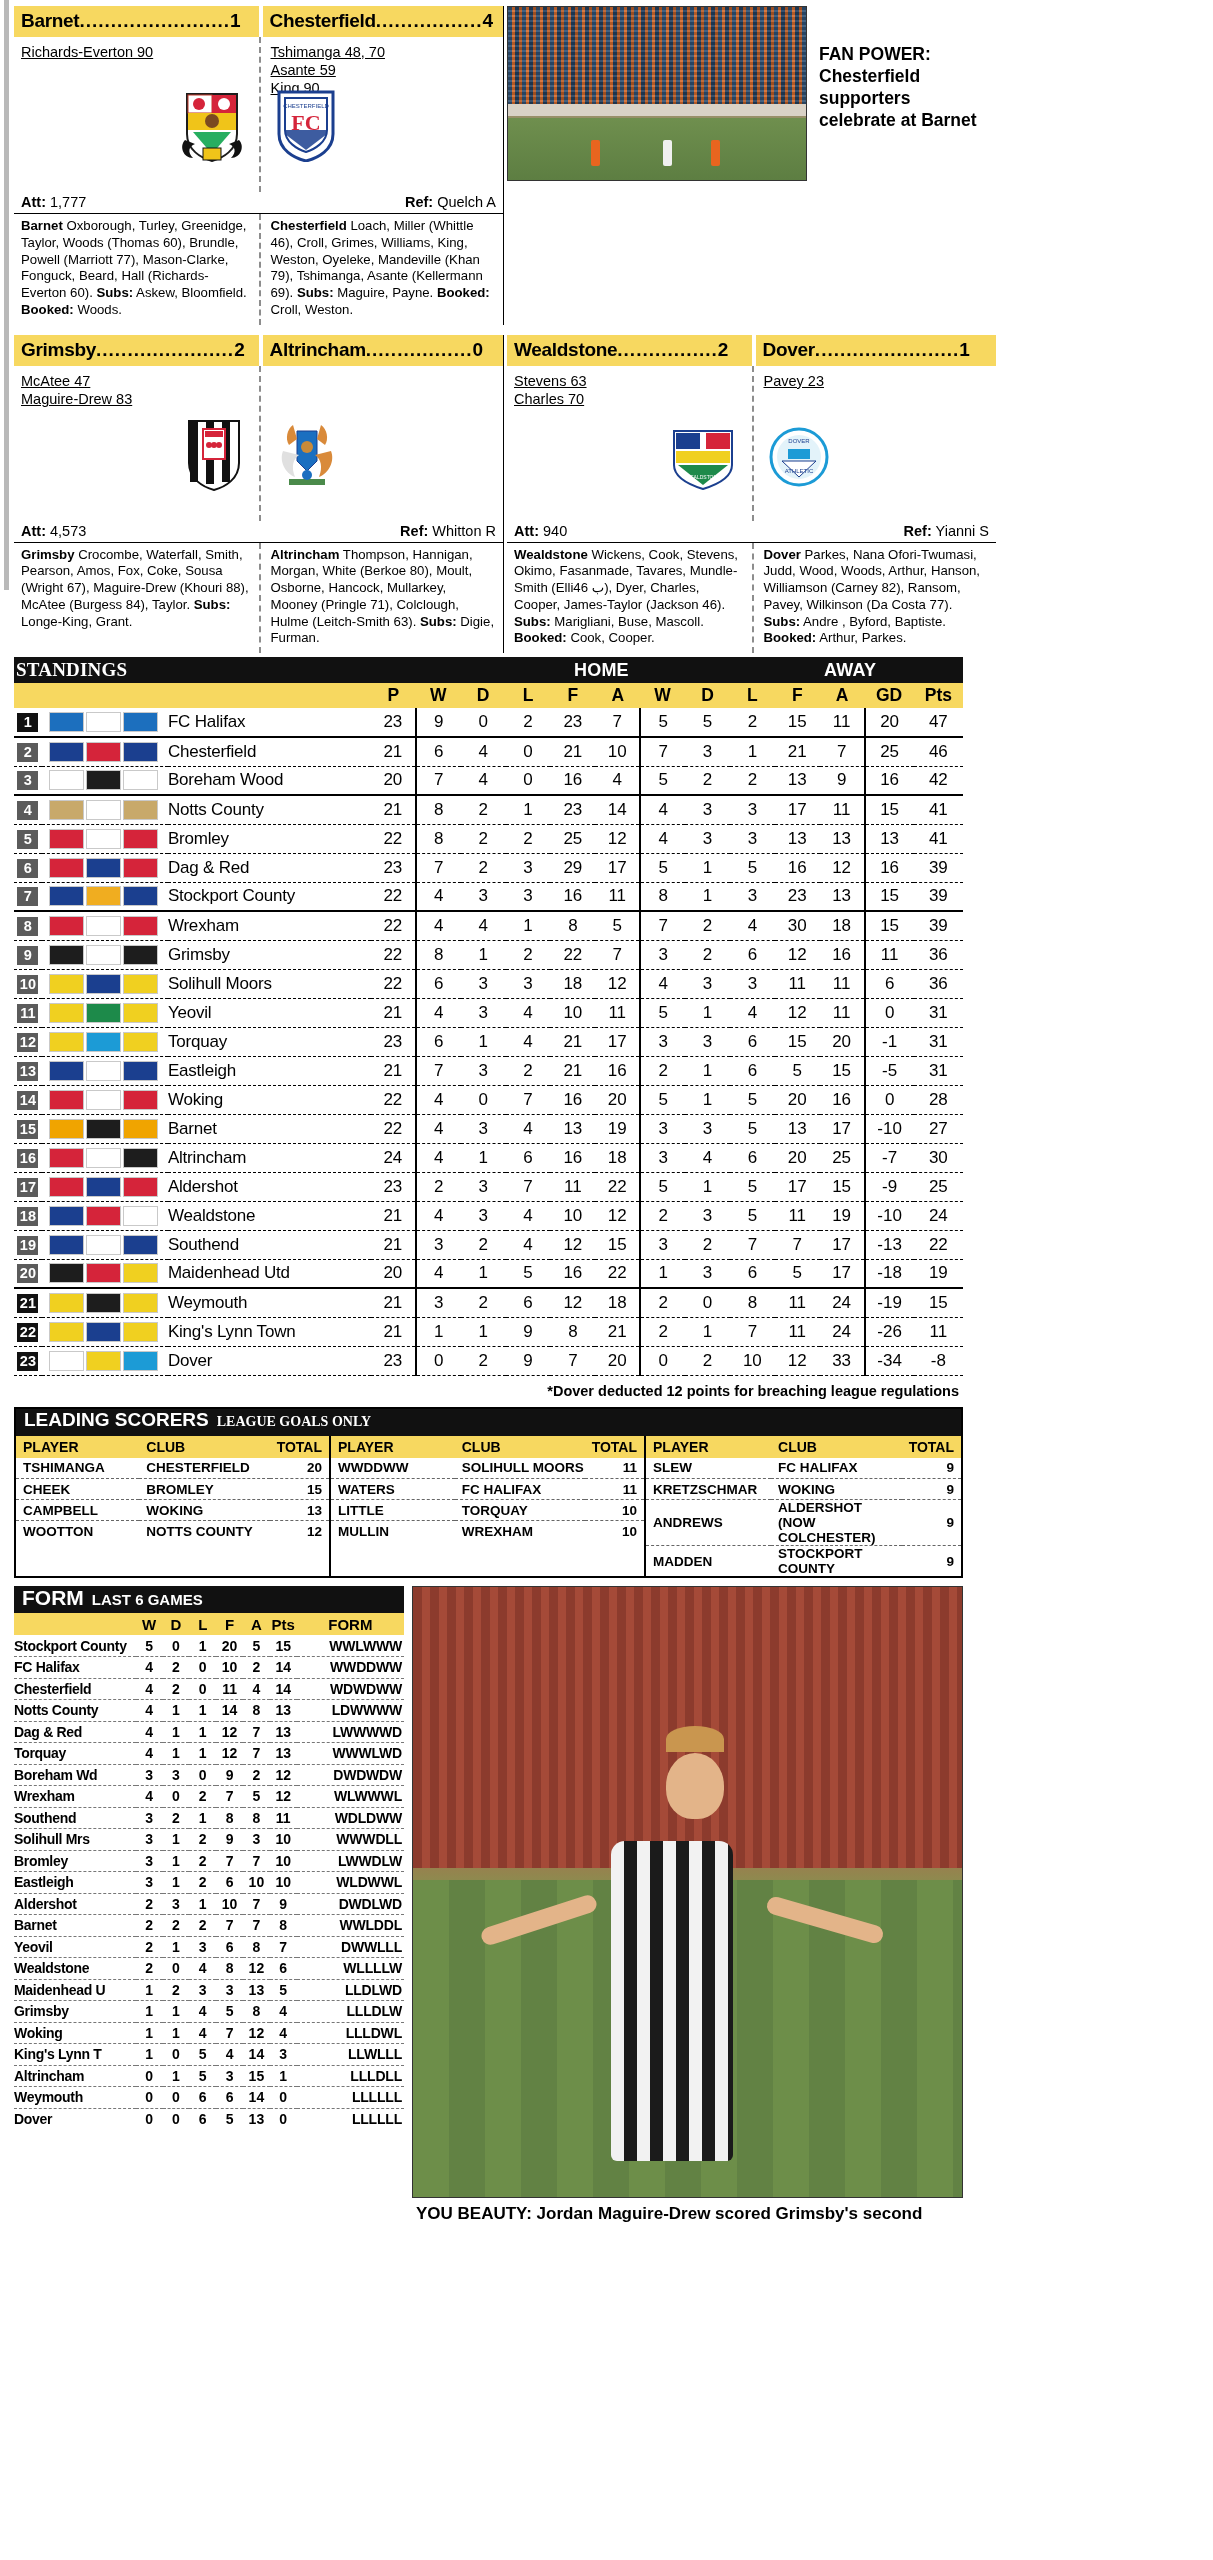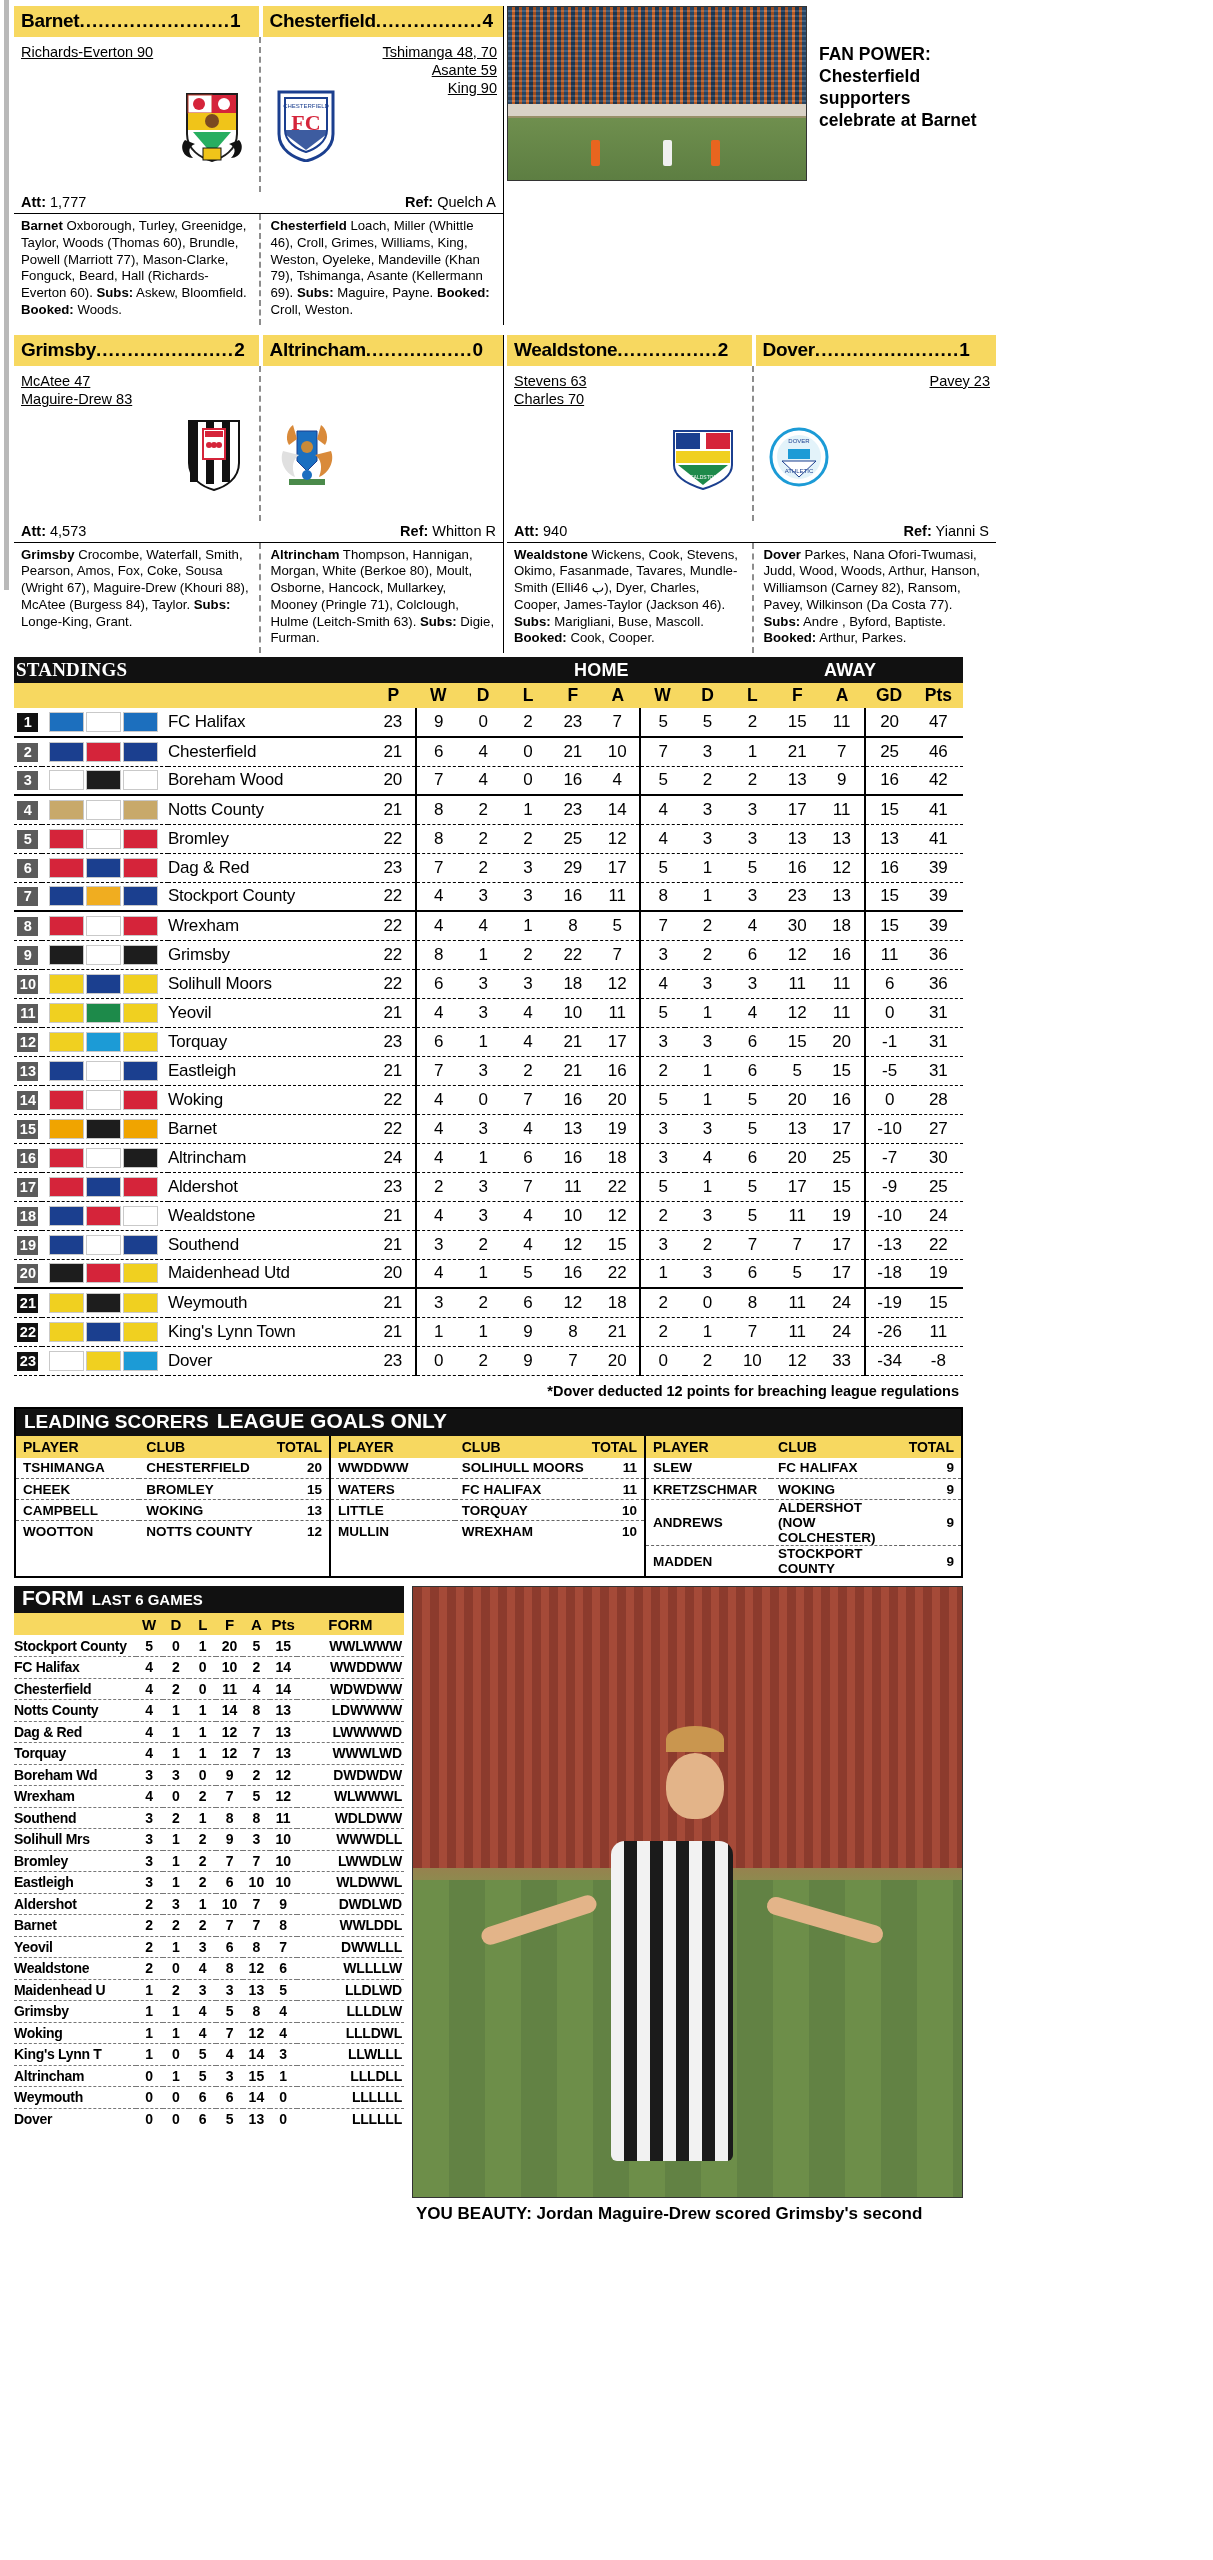--- a/index.html
+++ b/index.html
@@ -52,21 +52,21 @@
     position: relative;
   }
   .scorer-box {
     font-size: 14.5px;
     line-height: 1.25;
     padding: 6px 6px 0 7px;
     position: relative;
     text-decoration: underline;
   }
   .scorer-box.right {
-    text-align: right;
+    text-align: left;
     border-left: 2px dashed #8d8d8d;
     padding-left: 10px;
   }
   .crest {
     position: absolute;
     bottom: 30px;
   }
   .crest.left { right: 14px; }
   .crest.right { left: 14px; }
 
@@ -178,21 +178,21 @@
   }
 
   
   .scorers-wrap { padding: 8px 10px 0 14px; }
   .scorers-box { border: 2px solid #000; }
   .scorers-bar {
     background: #111; color: #fff; height: 27px; display: flex;
     align-items: baseline; gap: 8px; padding: 0 8px;
   }
   .scorers-bar .big { font-weight: bold; font-size: 19px; }
-  .scorers-bar .small { font-weight: bold; font-size: 21px; }
+  .scorers-bar .small { font-weight: bold; font-size: 14px; font-family: Liberation Serif, serif; }
   .scorers-cols { display: grid; grid-template-columns: 1fr 1fr 1fr; }
   .scorers-col { border-right: 2px solid #000; }
   .scorers-col:last-child { border-right: none; }
   table.sc { width: 100%; border-collapse: collapse; }
   table.sc th {
     background: #f7d860; font-size: 14px; font-weight: bold; height: 22px;
     text-align: left; padding-left: 7px;
   }
   table.sc th.tot, table.sc td.tot { text-align: right; padding-right: 7px; }
   table.sc td {

